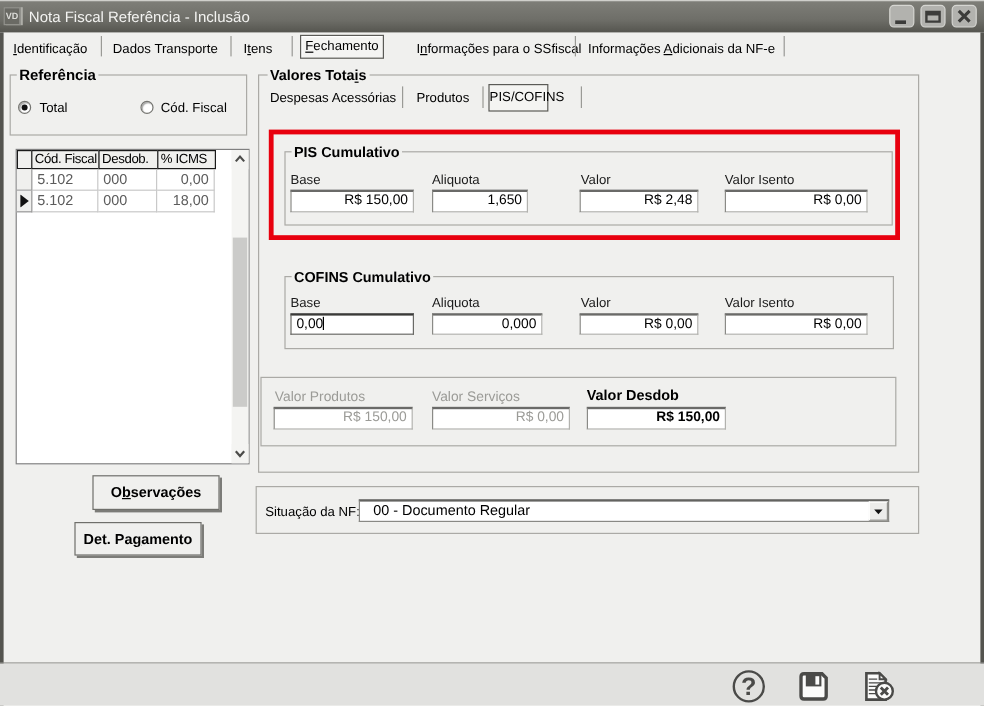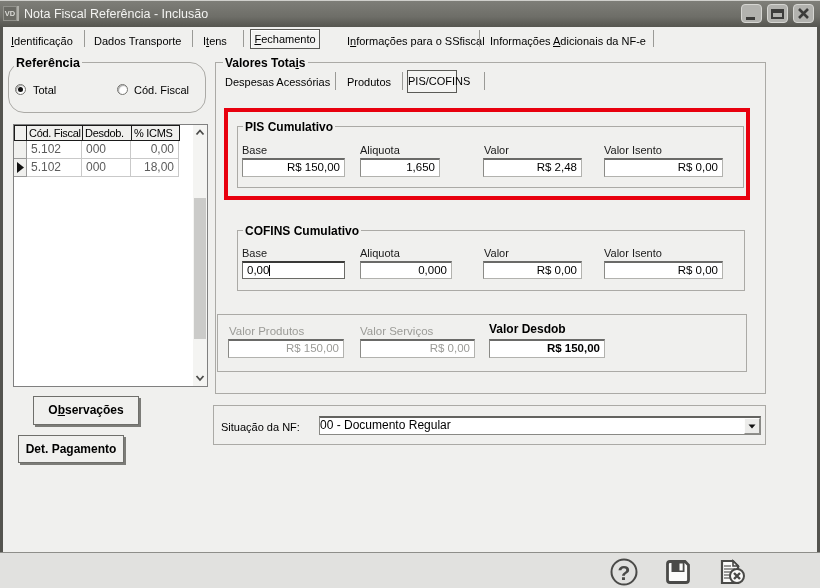--- a/index.html
+++ b/index.html
@@ -39,21 +39,21 @@
   .hcell { position:absolute; top:0; height:16px; background:#f0f0ee; border:1px solid #1a1a1a; font-size:11px; letter-spacing:-0.3px; line-height:14px; padding-left:2px; white-space:nowrap; overflow:hidden; }
   .dcell { position:absolute; height:18px; border-right:1px solid #c9c9c9; border-bottom:1px solid #c9c9c9; font-size:12px; color:#5c5c5c; line-height:17px; padding:0 4px; white-space:nowrap; }
   .icell { position:absolute; background:#f0f0ee; border-right:1px solid #9a9a9a; border-bottom:1px solid #9a9a9a; }
 
   
   #sbar { position:absolute; right:0; top:0; width:14px; height:261px; background:#f4f4f2; }
   #sthumb { position:absolute; left:1px; top:73px; width:12px; height:141px; background:#cbcbc9; }
   .sarrow { position:absolute; left:0; width:14px; height:16px; color:#444; font-size:10px; text-align:center; line-height:15px; background:#f4f4f2; }
 
   
-  .pbtn { background:#f0f0ee; border:1px solid #6f6f6b; box-shadow:2px 2px 0 #7c7c78; font-weight:bold; font-size:12px; text-align:center; }
+  .pbtn { background:#f0f0ee; border:1px solid #6f6f6b; box-shadow:2px 2px 0 #7c7c78; font-weight:bold; font-size:12px; text-align:center;margin-left:44px; }
 
   
   .inp { position:absolute; background:#fff; border:1px solid #b2b2ae; border-left-color:#8a8a86; border-top:2px solid #6a6a68; font-size:11.5px; text-align:right; padding:0 4px; line-height:14px; }
   .lbl { position:absolute; font-size:11px; color:#1a1a1a; white-space:nowrap; }
 
   #redbox { left:224px; top:108px; width:526px; height:92px; border:4px solid #e8000e; }
 
   
   #bline { left:0; top:552px; width:820px; height:1px; background:#8e8e8a; }
   #bbar { left:0; top:553px; width:820px; height:35px; background:#e1e1df; }
@@ -83,21 +83,21 @@
   <div class="abs tab" style="left:94px;">Dados Transporte</div>
   <div class="abs tsep" style="left:192px;"></div>
   <div class="abs tab" style="left:203px;">I<u>t</u>ens</div>
   <div class="abs tsep" style="left:243px;"></div>
   <div class="abs" id="seltab"><u>F</u>echamento</div>
   <div class="abs tab" style="left:347px;">I<u>n</u>formações para o SSfiscal</div>
   <div class="abs tsep" style="left:479px;"></div>
   <div class="abs tab" style="left:490px;">Informações <u>A</u>dicionais da NF-e</div>
   <div class="abs tsep" style="left:653px;"></div>
 
-  <div class="abs gbox" style="left:8px;top:62px;width:198px;height:51px;border-radius:16px;">
+  <div class="abs gbox" style="left:8px;top:62px;width:198px;height:51px;">
     <span class="glabel" style="left:5px;font-size:12.5px;">Referência</span>
   </div>
   <div class="radio on abs" style="left:15px;top:84px;"></div>
   <div class="abs" style="left:33px;top:84px;font-size:11px;">Total</div>
   <div class="radio abs" style="left:117px;top:84px;"></div>
   <div class="abs" style="left:134px;top:84px;font-size:11px;">Cód. Fiscal</div>
 
   <div class="abs" id="grid">
     <div class="hcell" style="left:0;width:13px;"></div>
     <div class="hcell" style="left:12px;width:57px;">Cód. Fiscal</div>
@@ -167,21 +167,21 @@
   <div class="abs gbox" style="left:217px;top:314px;width:530px;height:58px;"></div>
   <div class="lbl" style="left:229px;top:325px;color:#9b9b97;font-size:11.5px;">Valor Produtos</div>
   <div class="lbl" style="left:360px;top:325px;color:#9b9b97;font-size:11.5px;">Valor Serviços</div>
   <div class="lbl" style="left:489px;top:322px;color:#000;font-weight:bold;font-size:12px;">Valor Desdob</div>
   <div class="inp" style="left:228px;top:339px;width:116px;height:19px;color:#9b9b97;">R$ 150,00</div>
   <div class="inp" style="left:360px;top:339px;width:115px;height:19px;color:#9b9b97;">R$ 0,00</div>
   <div class="inp" style="left:489px;top:339px;width:116px;height:19px;font-weight:bold;">R$ 150,00</div>
 
   <div class="abs gbox" style="left:213px;top:405px;width:553px;height:40px;"></div>
   <div class="abs" style="left:221px;top:421px;font-size:11px;">Situação da NF:</div>
-  <div class="abs" style="left:319px;top:416px;width:442px;height:19px;background:#fff;border:1px solid #898985;border-top:2px solid #636360;font-size:12px;line-height:15px;padding-left:0;">00 - Documento Regular
+  <div class="abs" style="left:299px;top:416px;width:442px;height:19px;background:#fff;border:1px solid #898985;border-top:2px solid #636360;font-size:12px;line-height:15px;padding-left:11px;">00 - Documento Regular
     <div style="position:absolute;right:0;top:0;width:16px;height:16px;background:#ececea;border:1px solid #8f8f8b;border-top-color:#fdfdfc;border-left-color:#fdfdfc;"><svg width="14" height="14">
         <path d="M3.5 5.5 L7 9.5 L10.5 5.5 Z" fill="#111"></path>
       </svg></div>
   </div>
 
   <div class="abs" id="bline"></div>
   <div class="abs" id="bbar"></div>
   <svg class="abs" style="left:610px;top:558px;" width="28" height="28" viewBox="0 0 28 28">
     <circle cx="14" cy="14" r="12.5" fill="none" stroke="#4a4a48" stroke-width="2"></circle>
     <text x="14" y="21.5" font-family="Liberation Sans" font-size="21" font-weight="bold" fill="#4a4a48" text-anchor="middle">?</text>

